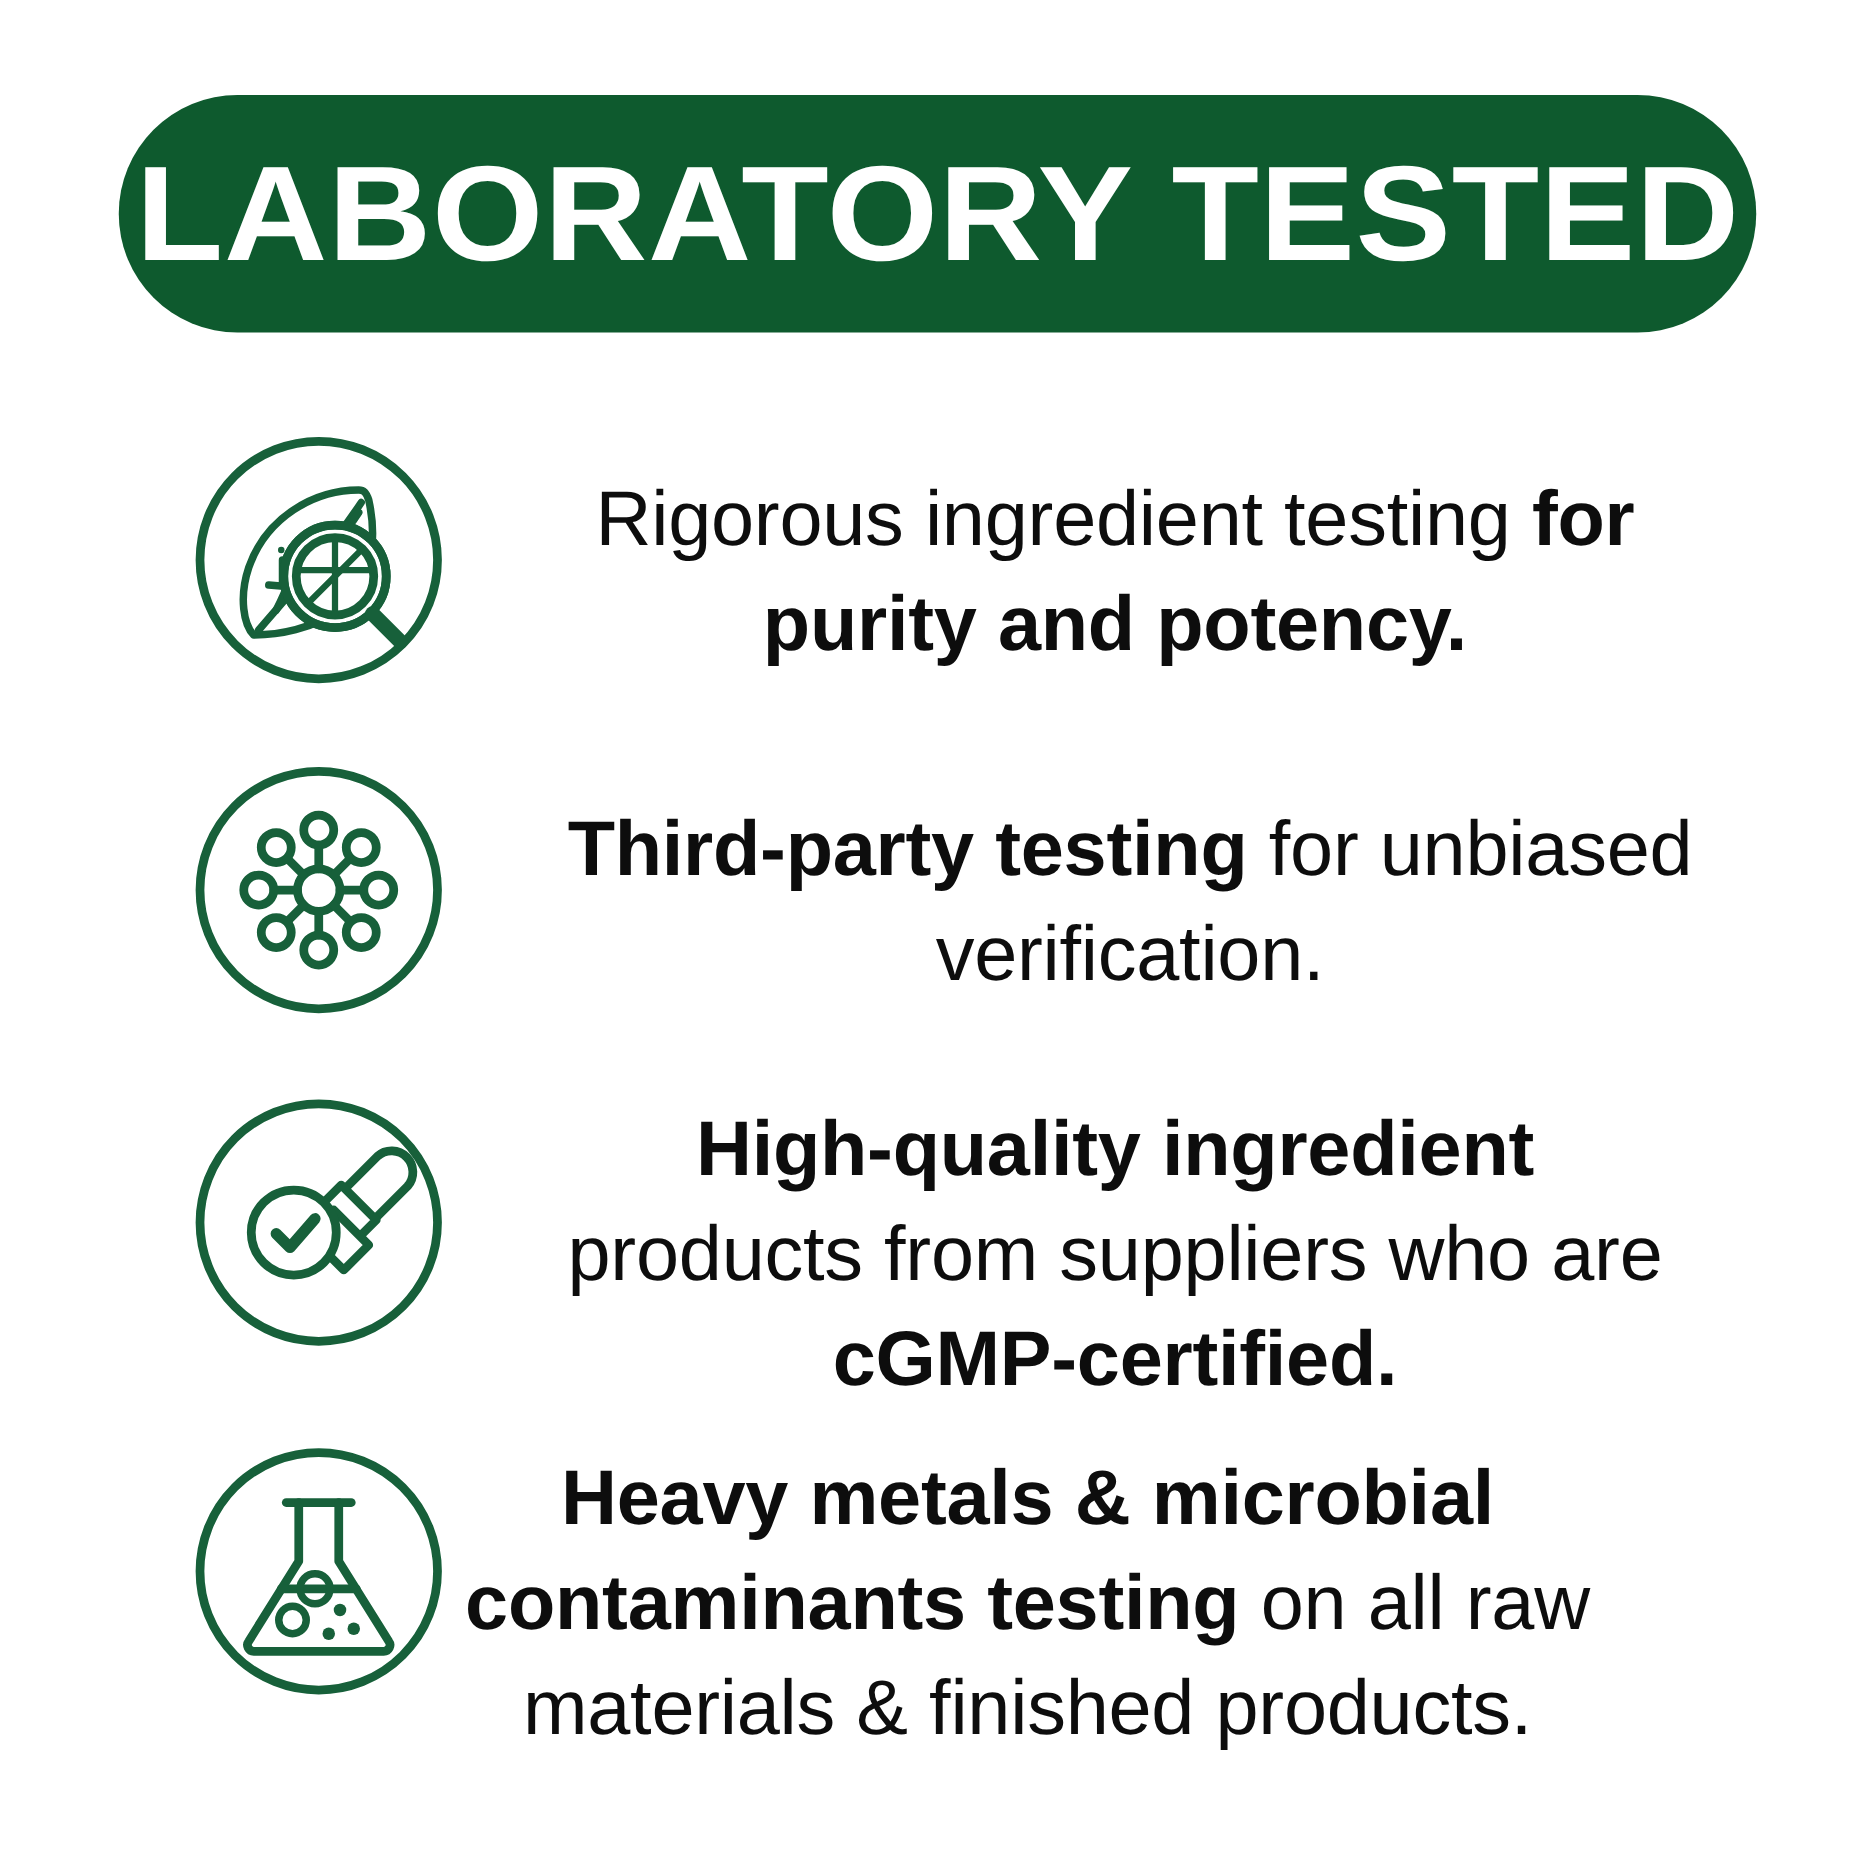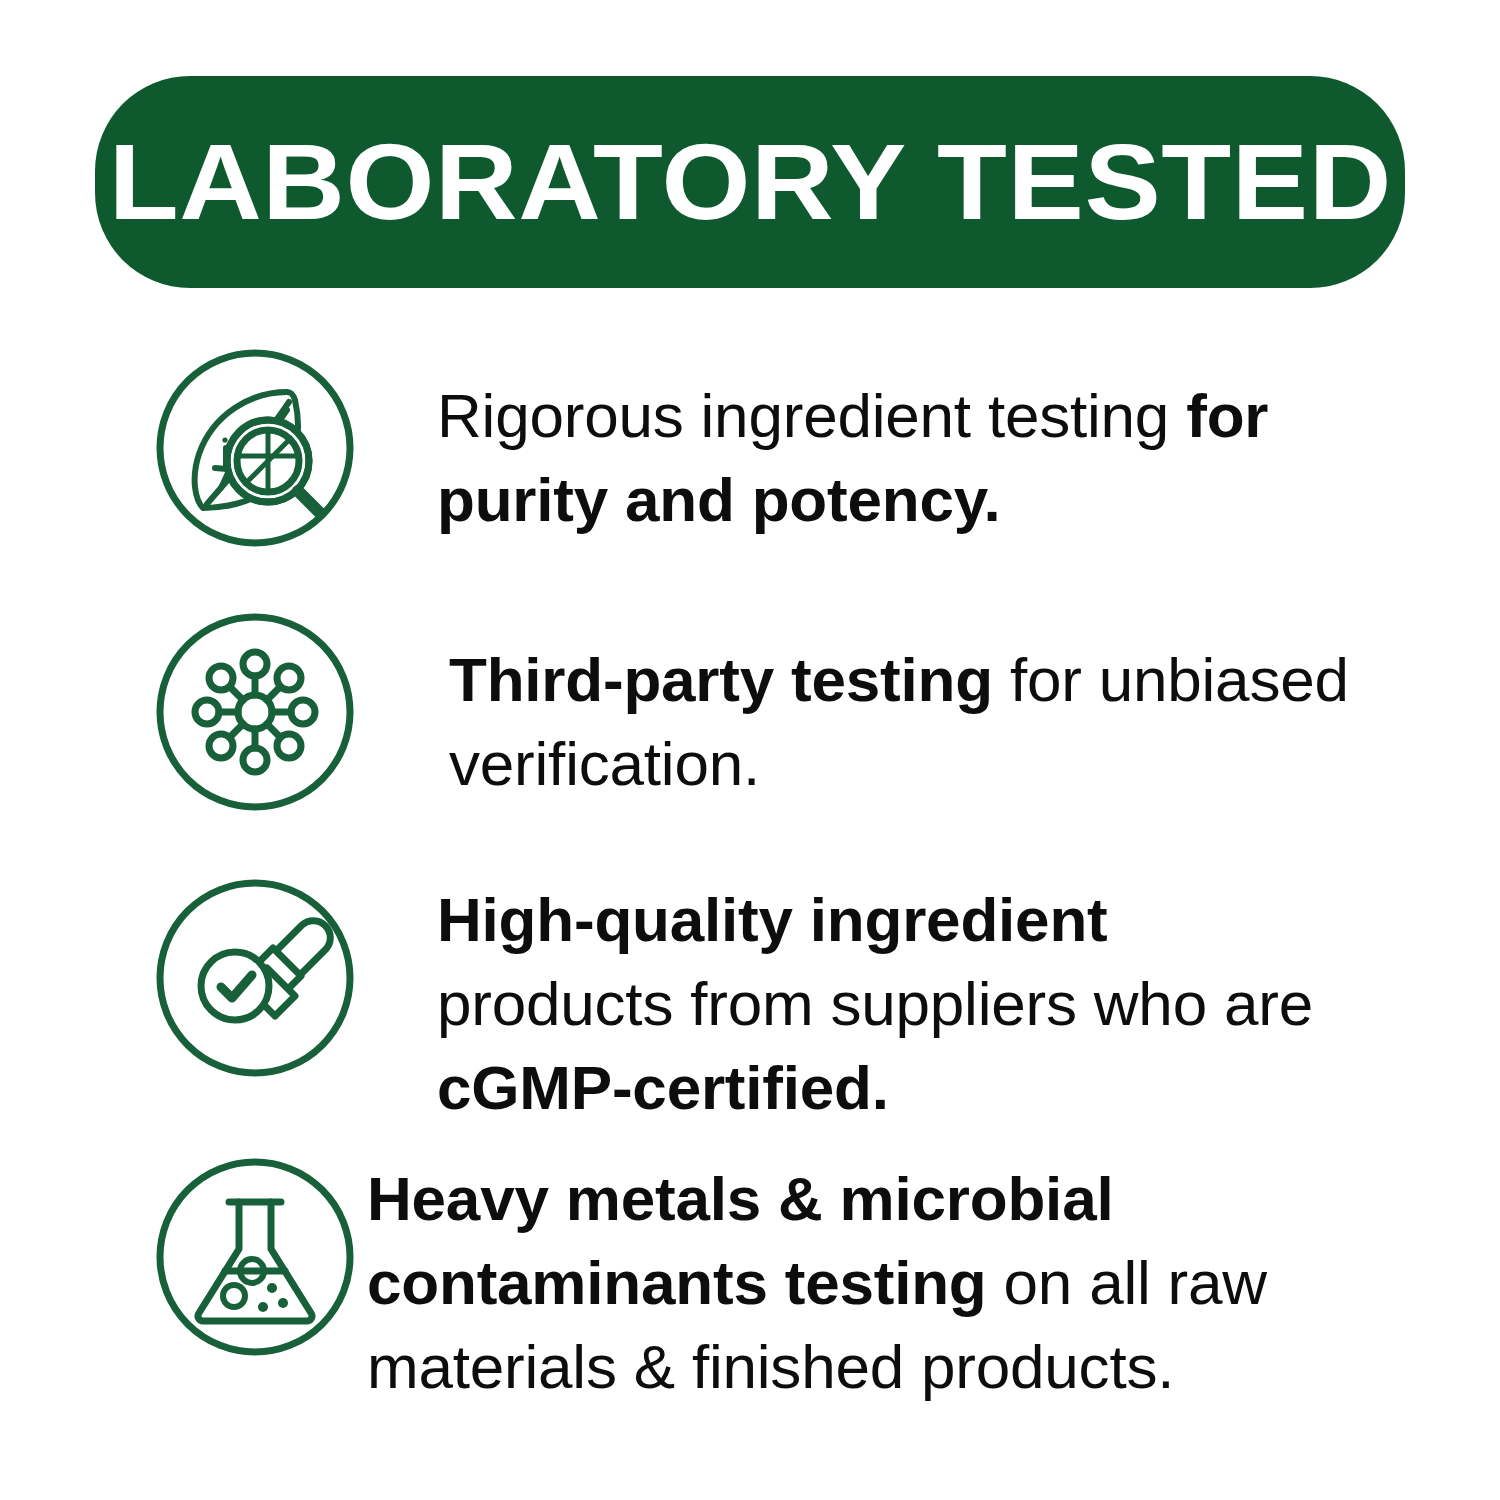--- a/index.html
+++ b/index.html
@@ -21,21 +21,21 @@
     height: 1500px;
     background: #ffffff;
   }
 
   
   .banner {
     position: absolute;
     left: 95px;
     top: 76px;
     width: 1310px;
-    height: 212px;
+    height: 190px;
     background: #0E5A2E;
     border-radius: 95px;
     display: flex;
     align-items: center;
     justify-content: center;
   }
   .banner-title {
     color: #ffffff;
     font-family: "Liberation Sans Narrow", "Liberation Sans", sans-serif;
     font-weight: 700;
@@ -79,20 +79,21 @@
 
   .row-text {
     flex: 1 1 auto;
     margin-left: 82px;
     color: #0d0d0d;
     font-family: "Liberation Sans Narrow", "Liberation Sans", sans-serif;
     font-size: 62px;
     line-height: 84px;
     letter-spacing: -0.2px;
     max-width: 910px;
+    text-align: center;
   }
   .row-1 .row-text { padding-top: 26px; }
   .row-2 .row-text { padding-top: 26px; }
   .row-3 .row-text { padding-top: 0px; }
   .row-4 .row-text { padding-top: 0px; margin-left: 12px; }
   .seg-normal { font-weight: 400; }
   .seg-bold   { font-weight: 700; }
 </style>
 </head>
 <body>

